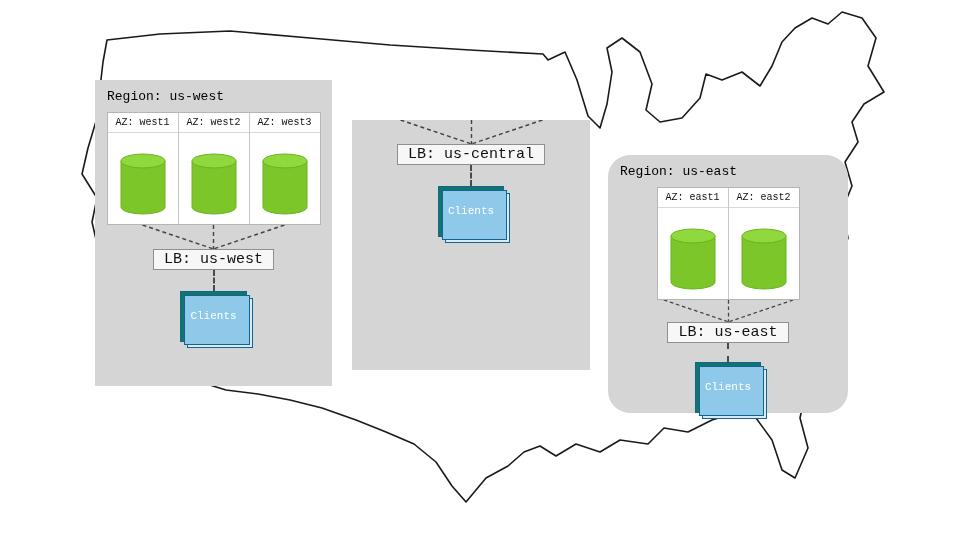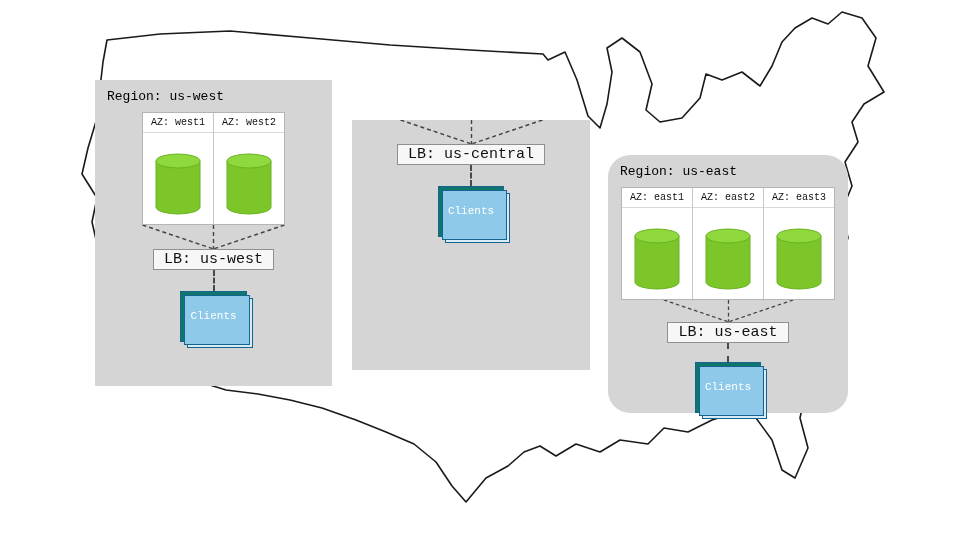--- a/index.html
+++ b/index.html
@@ -95,20 +95,27 @@
         <ellipse cx="23" cy="8" rx="22" ry="7" fill="#8fd93f" stroke="#69b31f" stroke-width="1"></ellipse>
       </svg>
     </div>
     <div class="az-cell">
       <div class="az-label">AZ: west2</div>
       <svg class="cyl" width="46" height="62" viewBox="0 0 46 62">
         <path d="M1,8 v46 a22,7 0 0 0 44,0 v-46" fill="#7cc62a" stroke="#69b31f" stroke-width="1"></path>
         <ellipse cx="23" cy="8" rx="22" ry="7" fill="#8fd93f" stroke="#69b31f" stroke-width="1"></ellipse>
       </svg>
     </div>
+    <div class="az-cell">
+      <div class="az-label">AZ: west3</div>
+      <svg class="cyl" width="46" height="62" viewBox="0 0 46 62">
+        <path d="M1,8 v46 a22,7 0 0 0 44,0 v-46" fill="#7cc62a" stroke="#69b31f" stroke-width="1"></path>
+        <ellipse cx="23" cy="8" rx="22" ry="7" fill="#8fd93f" stroke="#69b31f" stroke-width="1"></ellipse>
+      </svg>
+    </div>
   </div>
   <svg class="fanin" width="213" height="24" viewBox="0 0 213 24">
     <line x1="35.5" y1="0" x2="106.5" y2="24" stroke="#444" stroke-width="1.4" stroke-dasharray="4,3"></line>
     <line x1="106.5" y1="0" x2="106.5" y2="24" stroke="#444" stroke-width="1.4" stroke-dasharray="4,3"></line>
     <line x1="177.5" y1="0" x2="106.5" y2="24" stroke="#444" stroke-width="1.4" stroke-dasharray="4,3"></line>
   </svg>
   <div class="lb-box">LB: us-west</div>
   <div class="vdash"></div>
   <div class="clients-box">Clients</div>
 </div>
@@ -134,27 +141,20 @@
         <ellipse cx="23" cy="8" rx="22" ry="7" fill="#8fd93f" stroke="#69b31f" stroke-width="1"></ellipse>
       </svg>
     </div>
     <div class="az-cell">
       <div class="az-label">AZ: east2</div>
       <svg class="cyl" width="46" height="62" viewBox="0 0 46 62">
         <path d="M1,8 v46 a22,7 0 0 0 44,0 v-46" fill="#7cc62a" stroke="#69b31f" stroke-width="1"></path>
         <ellipse cx="23" cy="8" rx="22" ry="7" fill="#8fd93f" stroke="#69b31f" stroke-width="1"></ellipse>
       </svg>
     </div>
-    <div class="az-cell">
-      <div class="az-label">AZ: east3</div>
-      <svg class="cyl" width="46" height="62" viewBox="0 0 46 62">
-        <path d="M1,8 v46 a22,7 0 0 0 44,0 v-46" fill="#7cc62a" stroke="#69b31f" stroke-width="1"></path>
-        <ellipse cx="23" cy="8" rx="22" ry="7" fill="#8fd93f" stroke="#69b31f" stroke-width="1"></ellipse>
-      </svg>
-    </div>
   </div>
   <svg class="fanin" width="213" height="24" viewBox="0 0 213 24">
     <line x1="35.5" y1="0" x2="106.5" y2="24" stroke="#444" stroke-width="1.4" stroke-dasharray="4,3"></line>
     <line x1="106.5" y1="0" x2="106.5" y2="24" stroke="#444" stroke-width="1.4" stroke-dasharray="4,3"></line>
     <line x1="177.5" y1="0" x2="106.5" y2="24" stroke="#444" stroke-width="1.4" stroke-dasharray="4,3"></line>
   </svg>
   <div class="lb-box">LB: us-east</div>
   <div class="vdash"></div>
   <div class="clients-box">Clients</div>
 </div>

